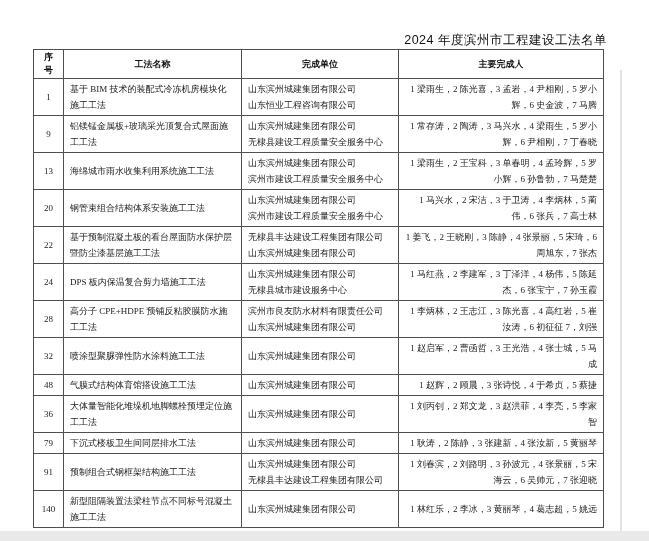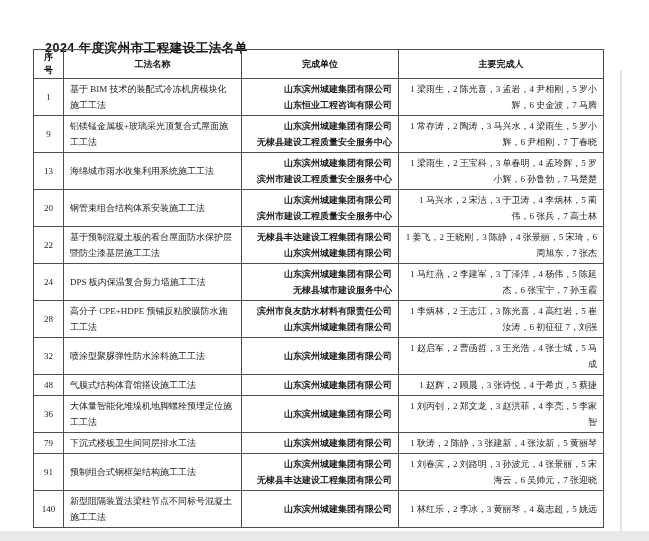--- a/index.html
+++ b/index.html
@@ -16,25 +16,25 @@
   .page {
     position: absolute;
     inset: 0;
     background: #ffffff;
   }
   .title {
     position: absolute;
     top: 28px;
     left: 33px;
     width: 570px;
-    margin: 12px;
-    text-align: left;
+    margin: 4px;
+    text-align: right;
     font-family: "Liberation Sans", sans-serif;
     font-size: 12.5px;
-    font-weight: 700;
+    font-weight: 400;
     letter-spacing: 0.5px;
     color: #111;
   }
   table.methods {
     position: absolute;
     top: 49px;
     left: 33px;
     width: 570px;
     border-collapse: collapse;
     table-layout: fixed;
@@ -61,21 +61,21 @@
     padding: 1px 2px;
     color: #111;
   }
   th.serial-header { white-space: pre-line; }
   td.serial {
     text-align: center;
     padding: 2px 1px;
     font-size: 9px;
   }
   td.name  { text-align: left; }
-  td.units { white-space: pre-line; text-align: right; font-weight: bold; }
+  td.units { white-space: pre-line; text-align: left; }
   td.people{ text-align: right; }
 
   .page-edge-line {
     position: absolute;
     left: 620px;
     top: 70px;
     width: 2px;
     height: 461px;
     background: #e3e3e3;
   }

